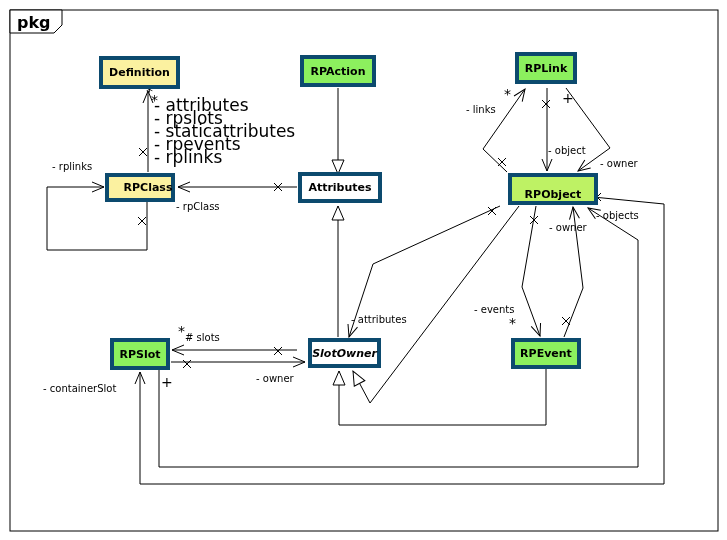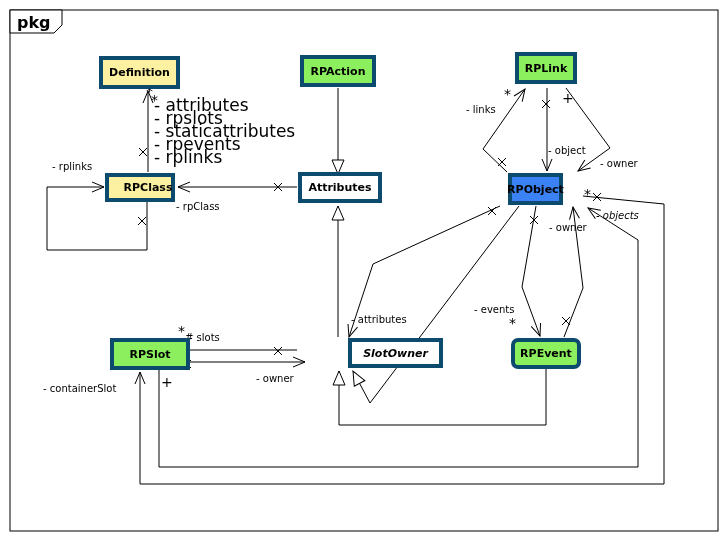--- a/index.html
+++ b/index.html
@@ -80,51 +80,51 @@
   </div>
   <div class="uml-class" style="left: 515px; top: 52px; width: 62px; height: 32px; background-color: rgb(140, 240, 94);">
     <span>RPLink</span>
   </div>
   <div class="uml-class" style="left: 105px; top: 173px; width: 70px; height: 29px; background-color: rgb(251, 241, 160); padding-left: 16px;">
     <span>RPClass</span>
   </div>
   <div class="uml-class" style="left: 298px; top: 172px; width: 84px; height: 31px; background-color: rgb(255, 255, 255);">
     <span>Attributes</span>
   </div>
-  <div class="uml-class" style="left: 508px; top: 173px; width: 55px; height: 32px; background-color: #3b82f6;">
+  <div class="uml-class" style="left: 508px; top: 173px; width: 90px; height: 32px; background-color: #bef264; align-items: flex-end;">
     <span>RPObject</span>
   </div>
-  <div class="uml-class" style="left: 110px; top: 338px; width: 80px; height: 32px; background-color: rgb(140, 240, 94);">
+  <div class="uml-class" style="left: 110px; top: 338px; width: 60px; height: 32px; background-color: rgb(140, 240, 94);">
     <span>RPSlot</span>
   </div>
-  <div class="uml-class abstract" style="left: 308px; top: 338px; width: 95px; height: 30px; background-color: rgb(255, 255, 255); margin-left: 40px;">
+  <div class="uml-class abstract" style="left: 308px; top: 338px; width: 73px; height: 30px; background-color: rgb(255, 255, 255);">
     <span>SlotOwner</span>
   </div>
-  <div class="uml-class" style="left: 511px; top: 338px; width: 70px; height: 31px; background-color: rgb(140, 240, 94); border-radius: 7px;">
+  <div class="uml-class" style="left: 511px; top: 338px; width: 70px; height: 31px; background-color: rgb(140, 240, 94);">
     <span>RPEvent</span>
   </div>
 
   <span class="lbl" style="left:52px;top:161px;">- rplinks</span>
   <span class="lbl mult" style="left:146px;top:86px;">*</span>
   <span class="lbl mult" style="left:151px;top:95px;">*</span>
   <div class="attr-list" style="left:154px;top:99px;">
     <div>- attributes</div>
     <div>- rpslots</div>
     <div>- staticattributes</div>
     <div>- rpevents</div>
     <div>- rplinks</div>
   </div>
   <span class="lbl" style="left:176px;top:201px;">- rpClass</span>
   <span class="lbl" style="left:466px;top:104px;">- links</span>
   <span class="lbl mult" style="left:504px;top:89px;">*</span>
   <span class="lbl" style="left:548px;top:145px;">- object</span>
   <span class="lbl mult" style="left:562px;top:93px;">+</span>
   <span class="lbl" style="left:600px;top:158px;">- owner</span>
   <span class="lbl mult" style="left:584px;top:189px;">*</span>
-  <span class="lbl" style="left:596px;top:210px;font-style:italic;">- objects</span>
+  <span class="lbl" style="left:596px;top:210px;">- objects</span>
   <span class="lbl" style="left:549px;top:222px;">- owner</span>
   <span class="lbl" style="left:351px;top:314px;">- attributes</span>
   <span class="lbl" style="left:474px;top:304px;">- events</span>
   <span class="lbl mult" style="left:509px;top:318px;">*</span>
   <span class="lbl mult" style="left:178px;top:326px;">*</span>
   <span class="lbl" style="left:185px;top:332px;"># slots</span>
   <span class="lbl" style="left:256px;top:373px;">- owner</span>
   <span class="lbl" style="left:43px;top:383px;">- containerSlot</span>
   <span class="lbl mult" style="left:161px;top:377px;">+</span>
 

